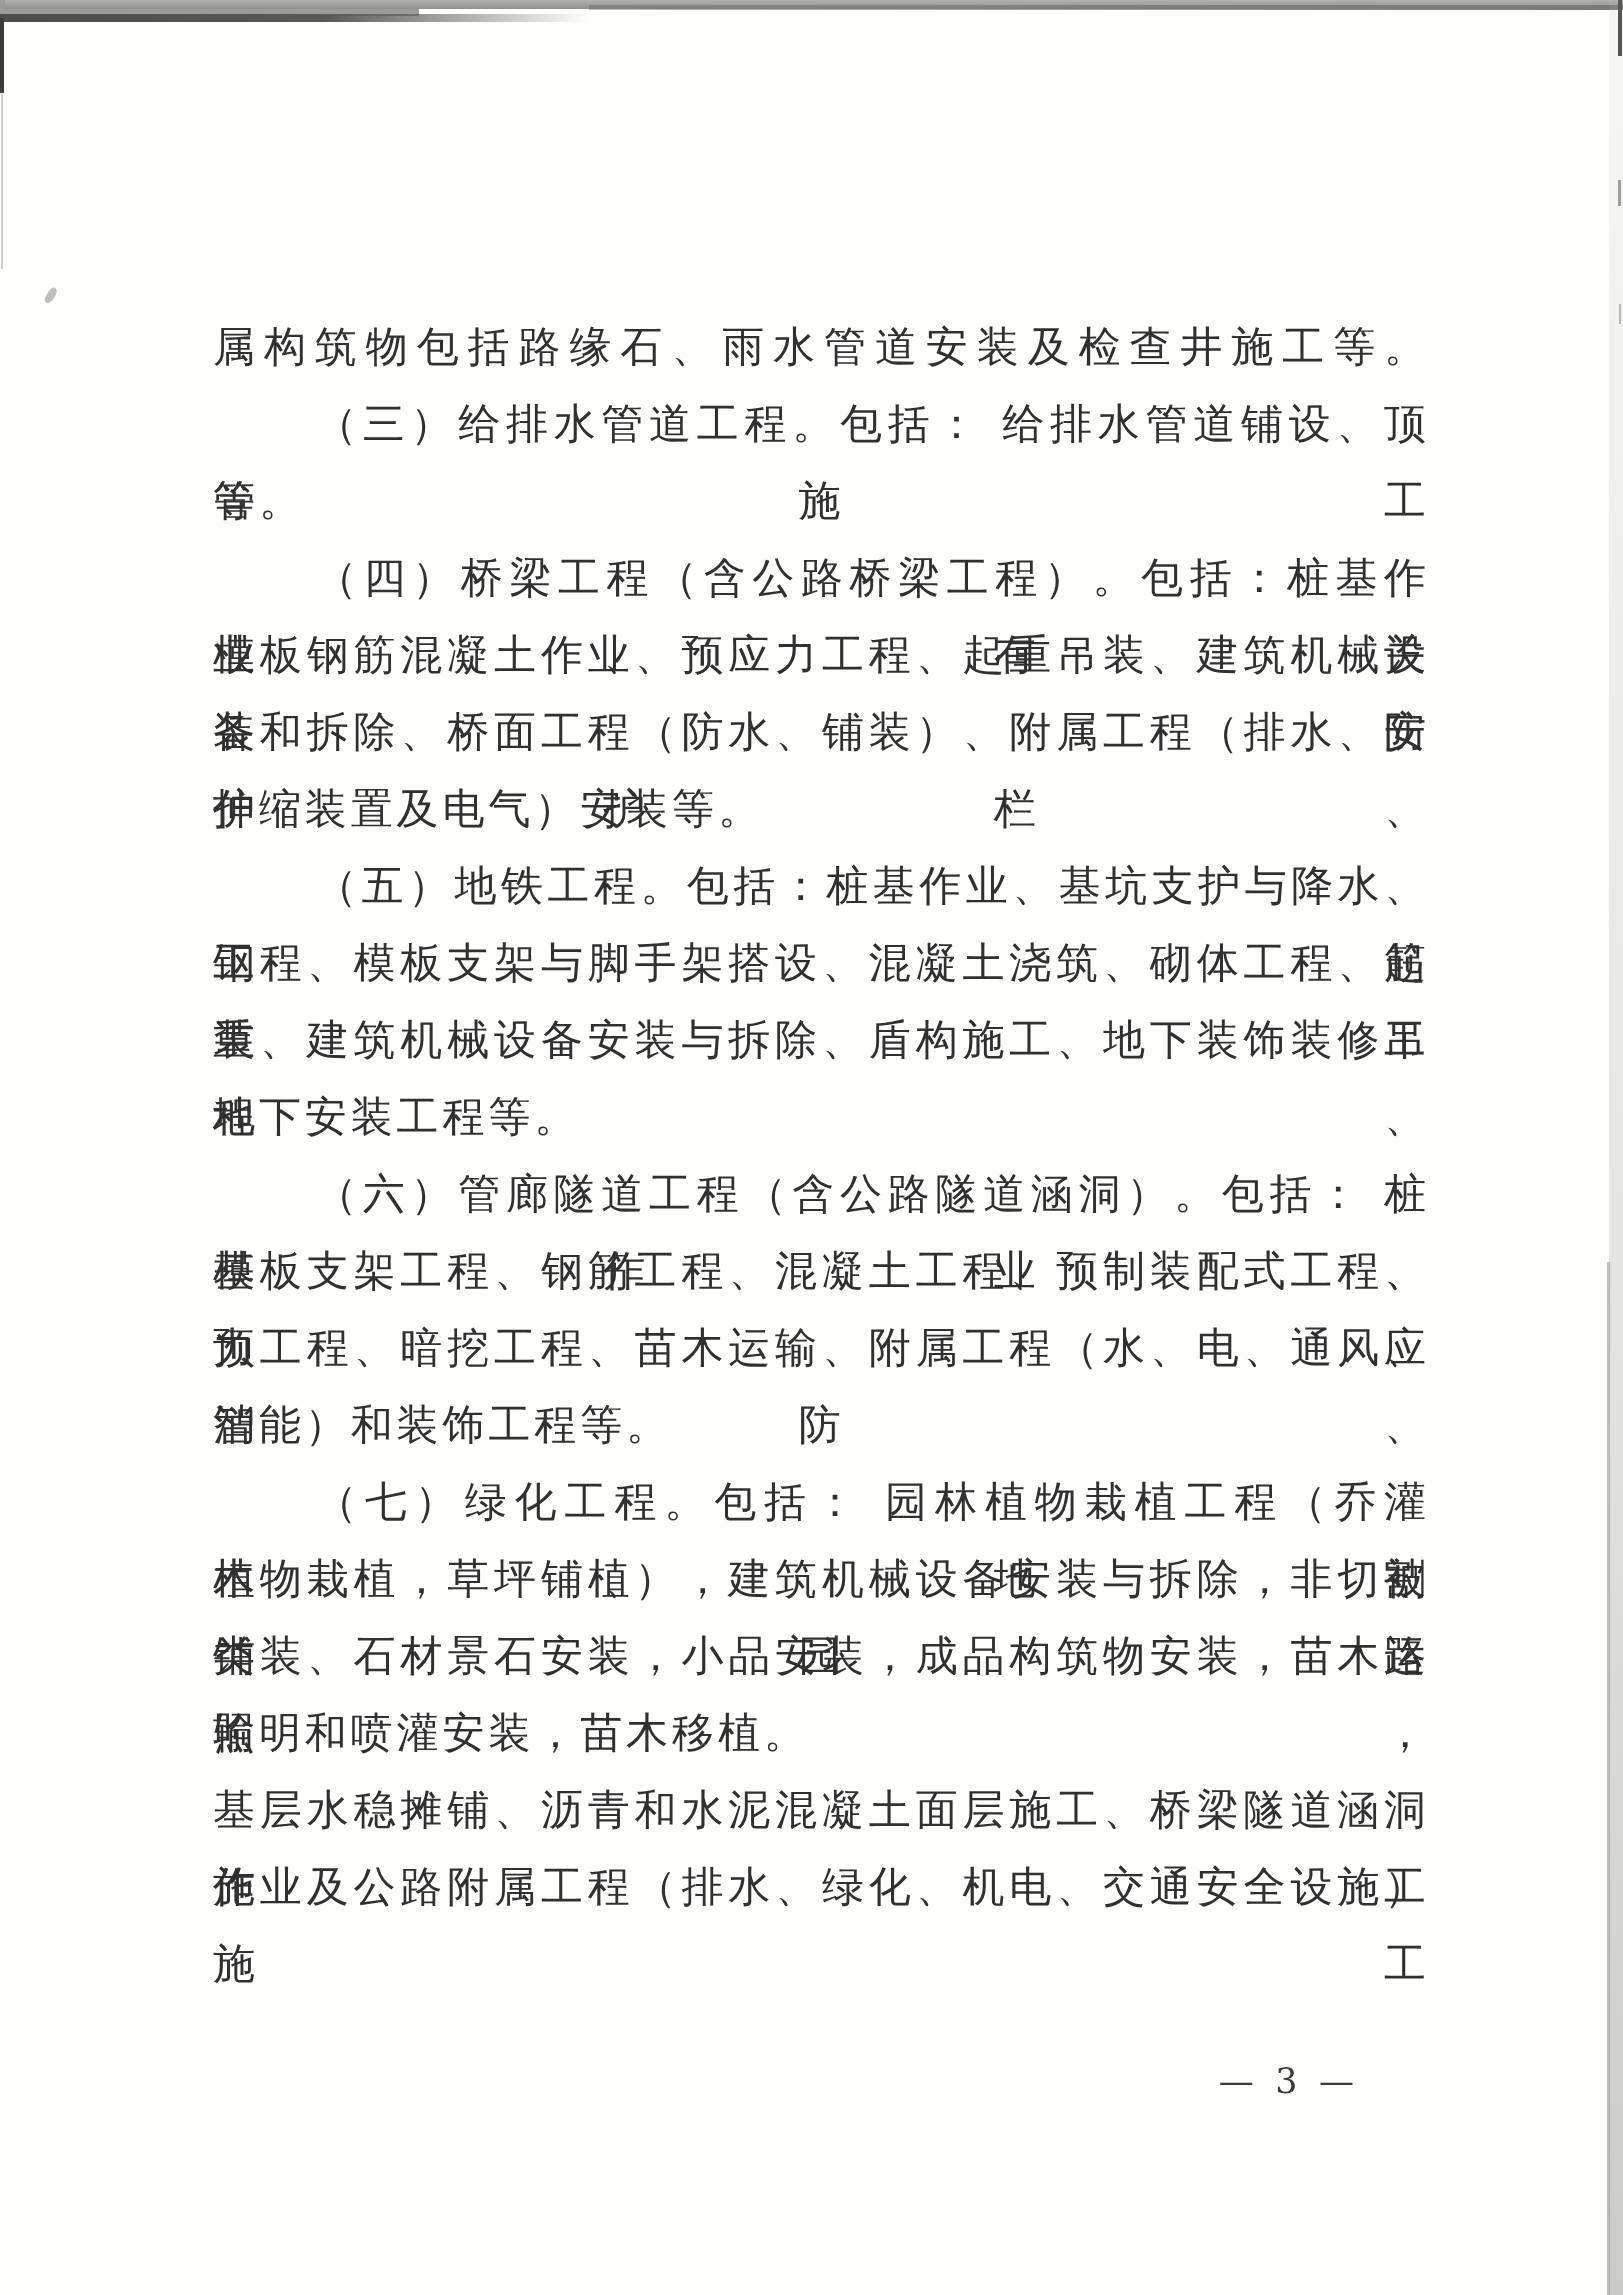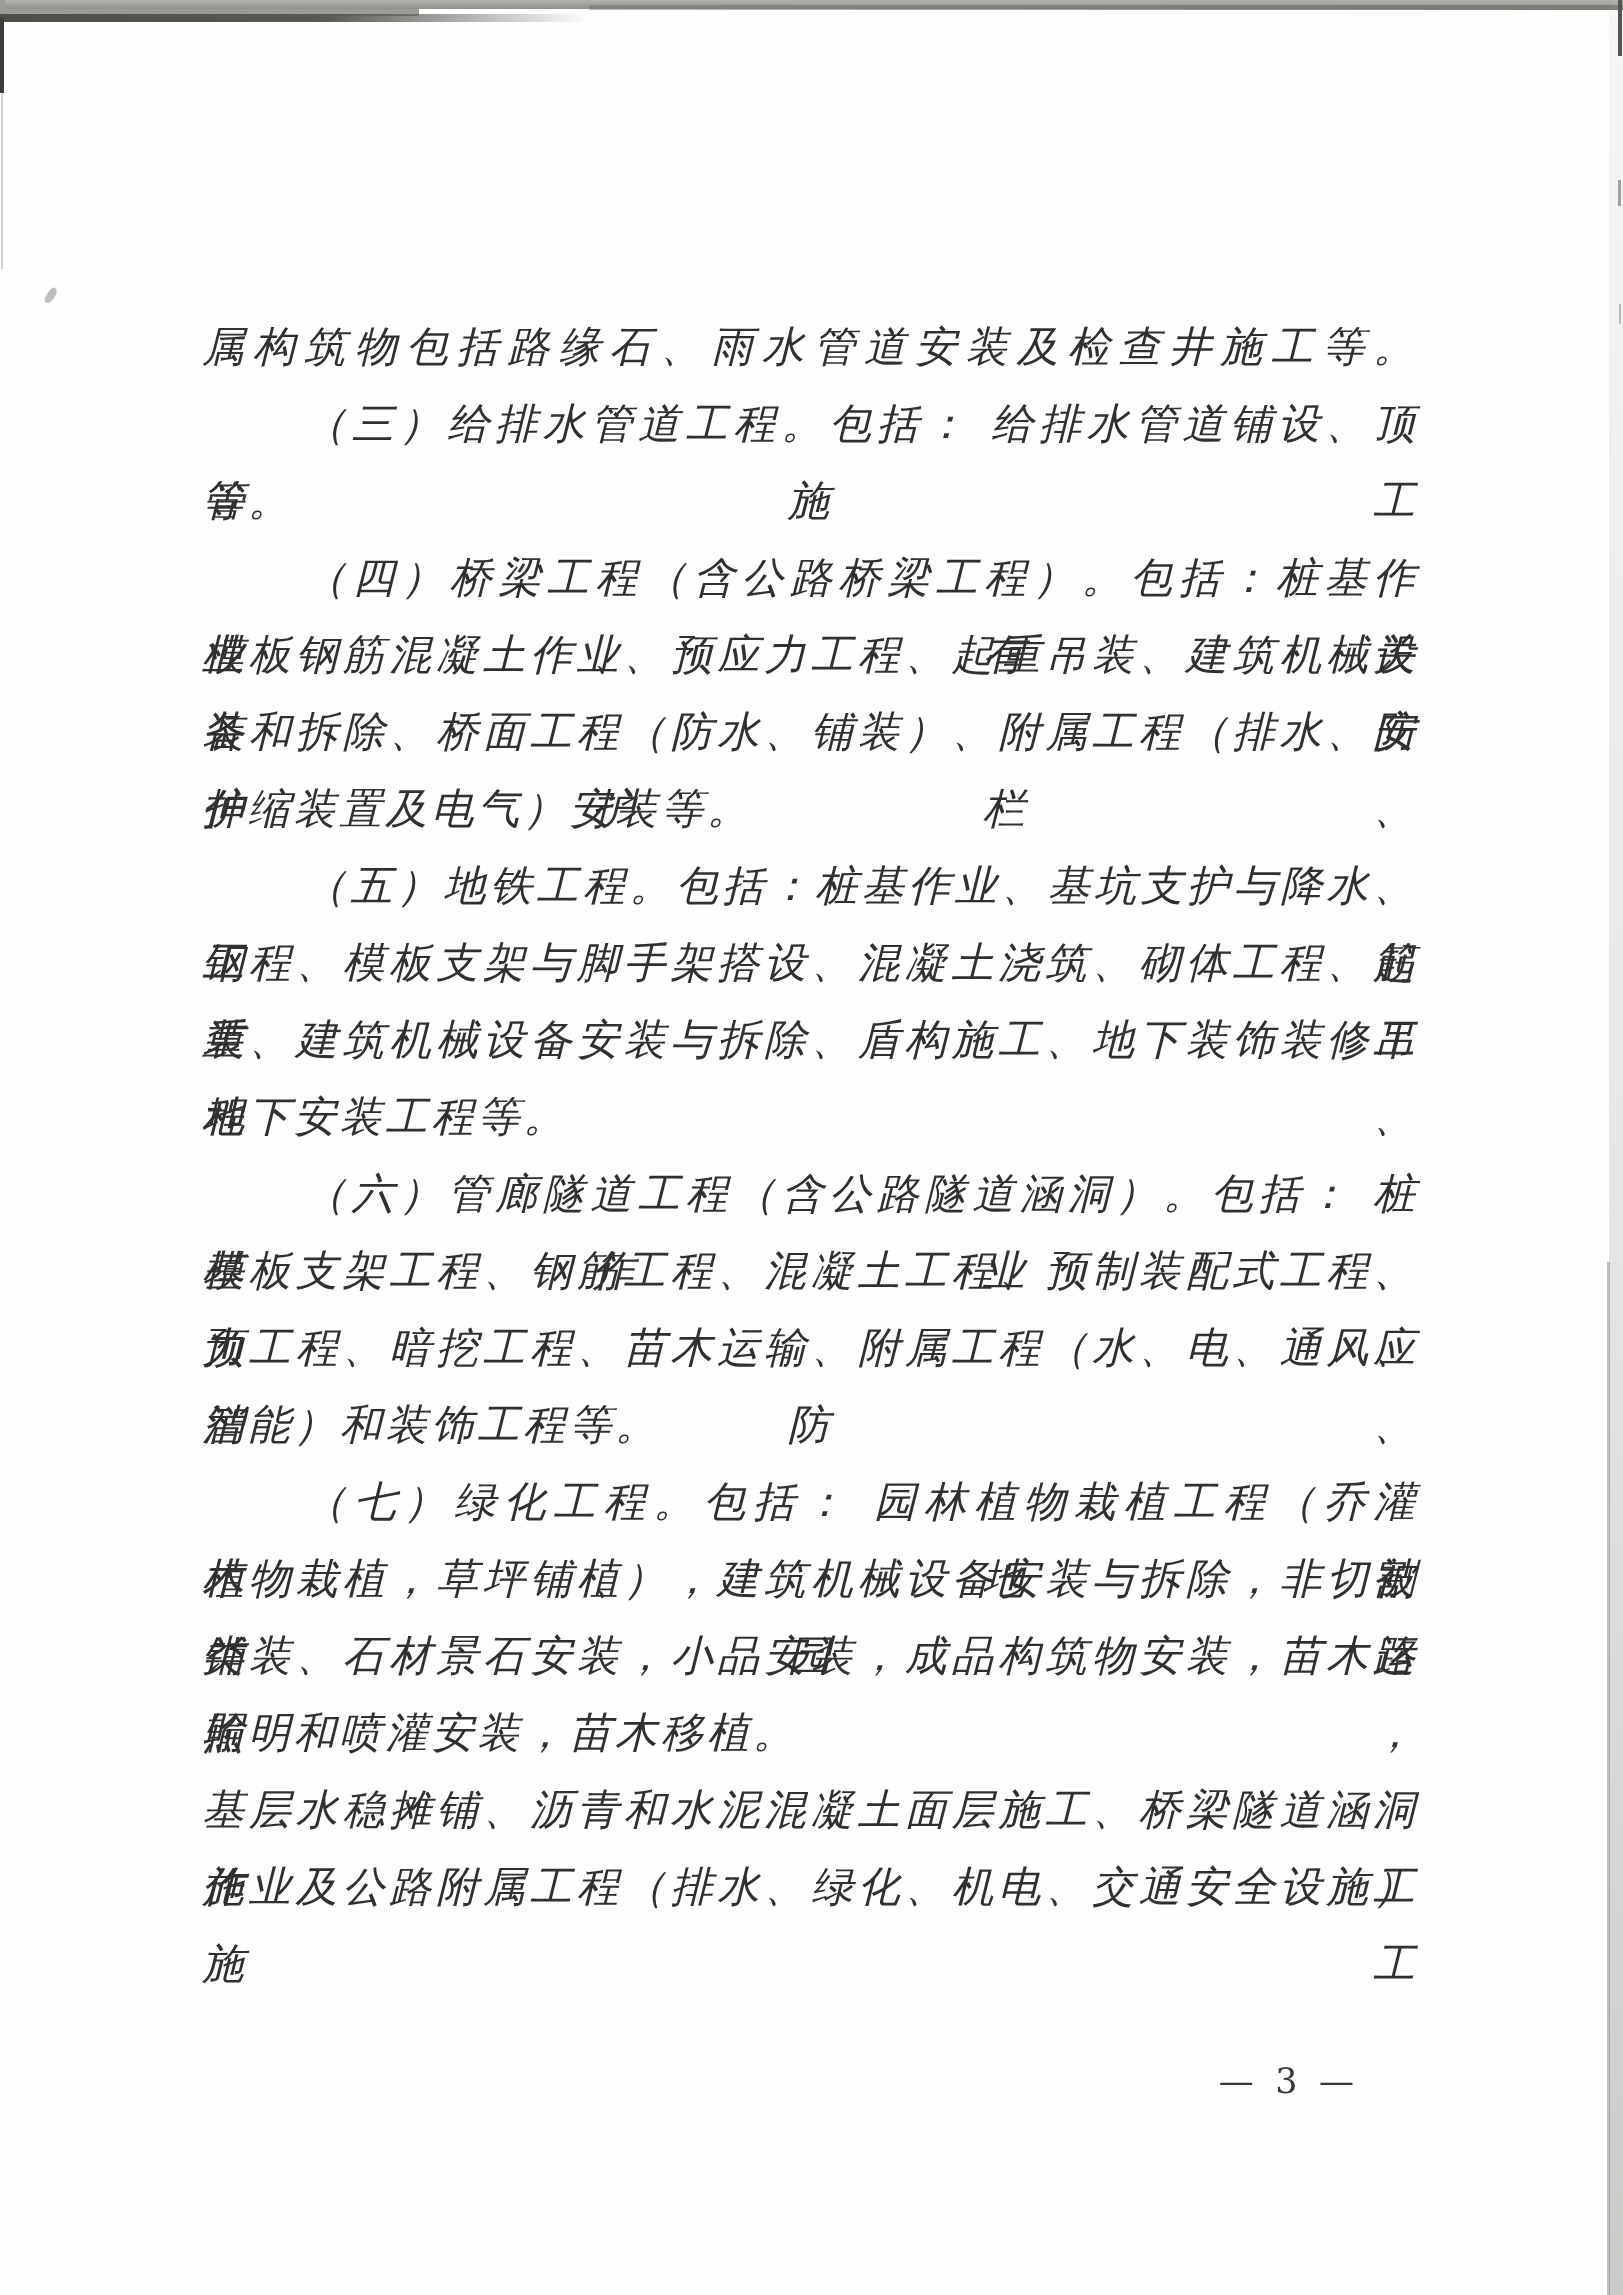--- a/index.html
+++ b/index.html
@@ -88,25 +88,24 @@
   .scan-edge-right-seg2 {
     position: absolute;
     right: 2px; top: 304px;
     width: 2px; height: 19.6px;
     background: rgba(110,110,108,0.45);
   }
 
   
   .doc {
     position: absolute;
-    left: 202px;
+    left: 213px;
     top: 308px;
     width: 1217px;
     color: #303030;
-    font-style: italic;
   }
   .line {
     height: 77px;
     line-height: 77px;
     font-size: 42px;
     letter-spacing: 3.9px;
     white-space: nowrap;
     text-align: left;
   }
   .line.fill {

